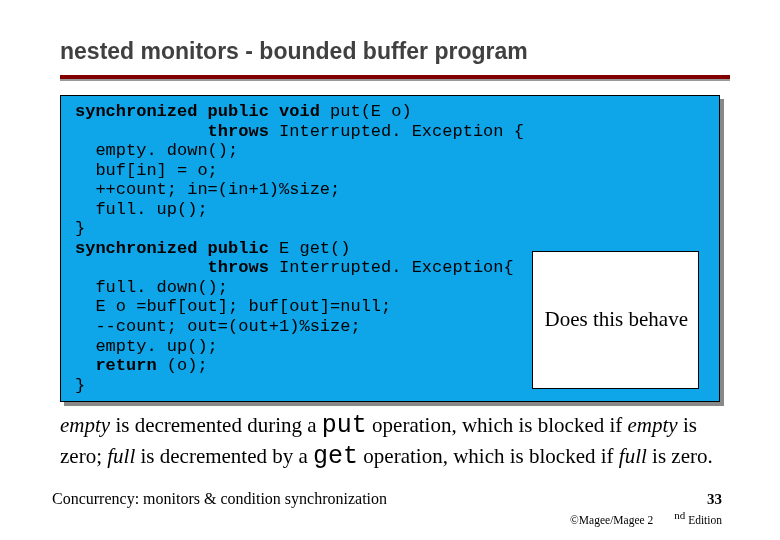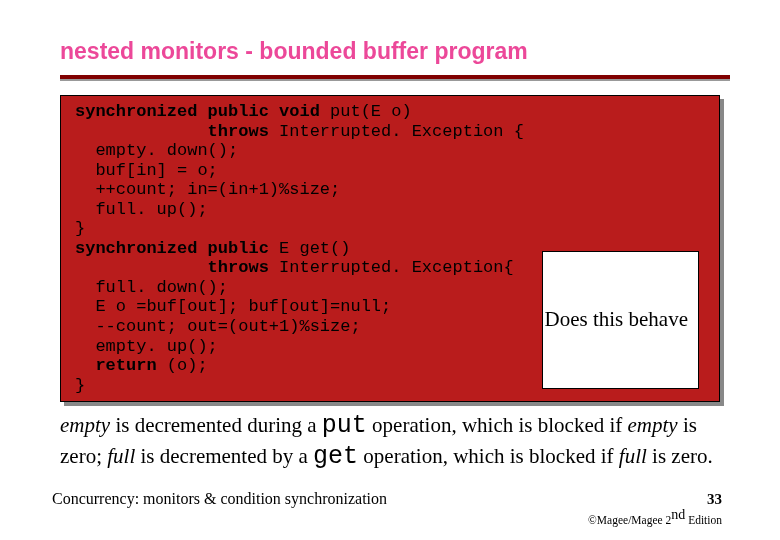--- a/index.html
+++ b/index.html
@@ -14,21 +14,21 @@
   }
   .slide {
     padding: 38px 50px 0 60px;
     box-sizing: border-box;
     height: 100%;
     position: relative;
   }
   .title {
     font-family: Arial, Helvetica, sans-serif;
     font-weight: bold;
-    color: #ec4899;
+    color: #404040;
     font-size: 23px;
     margin-bottom: 10px;
   }
   .hr-block {
     margin-bottom: 14px;
   }
   .hr-red {
     height: 4px;
     background: #800000;
     margin: 0;
@@ -45,36 +45,36 @@
   .code-shadow {
     position: absolute;
     top: 4px;
     left: 4px;
     right: -4px;
     bottom: -4px;
     background: #888;
   }
   .code-box {
     position: relative;
-    background: #b91c1c;
+    background: #0ea5e9;
     border: 1.5px solid #000;
     padding: 6px 10px 6px 14px;
     font-family: "Courier New", monospace;
     font-size: 17px;
     line-height: 1.15;
     white-space: pre;
   }
   .kw { font-weight: bold; }
   .callout {
     position: absolute;
     right: 20px;
     bottom: 12px;
     background: #fff;
     border: 1.5px solid #000;
-    padding: 4px 10px 6px 2px;
+    padding: 4px 10px 6px 12px;
     font-family: "Times New Roman", serif;
     font-size: 21px;
     line-height: 1.2;
   }
   .body-text {
     font-size: 21px;
     line-height: 1.25;
     margin: 2px 10px 0 0;
   }
   .mono { font-family: "Courier New", monospace; font-size: 25px; }
@@ -91,21 +91,21 @@
     bottom: 32px;
     font-size: 15px;
     font-weight: bold;
   }
   .footer-right {
     position: absolute;
     right: 58px;
     bottom: 14px;
     font-size: 11.5px;
   }
-  .sup { font-size: 14px; vertical-align: super; }
+  .sup { font-size: 11px; vertical-align: super; margin-left: 21px; }
 </style>
 </head>
 <body>
 
 <div class="slide">
   <div class="title">nested monitors -  bounded buffer program</div>
   <div class="hr-block">
     <div class="hr-red"></div>
     <div class="hr-grey"></div>
   </div>

